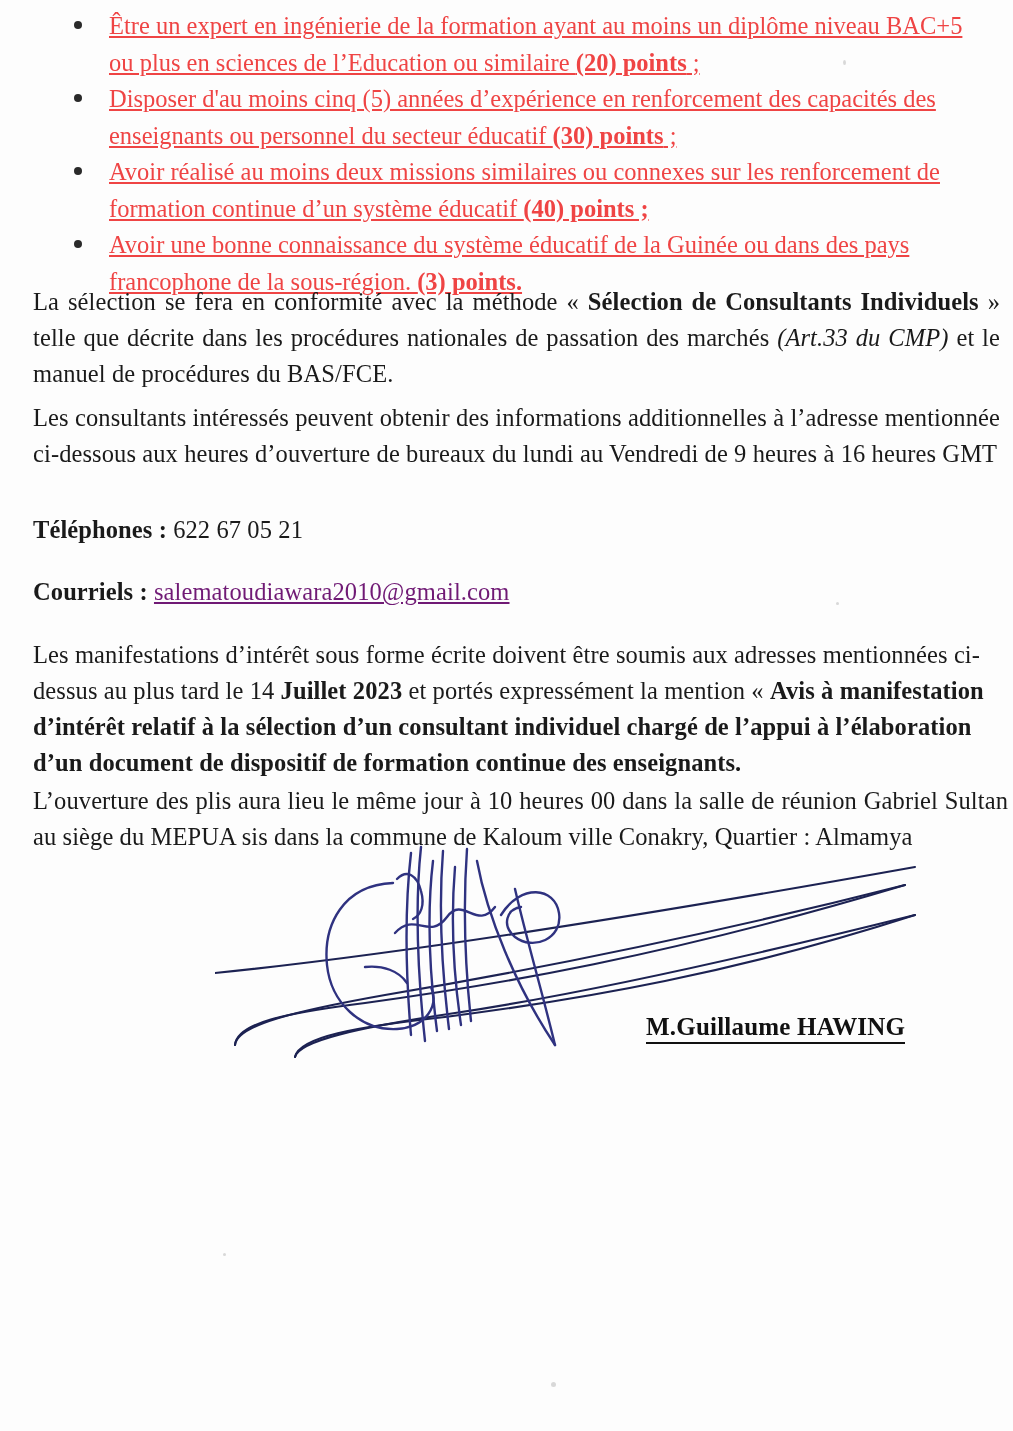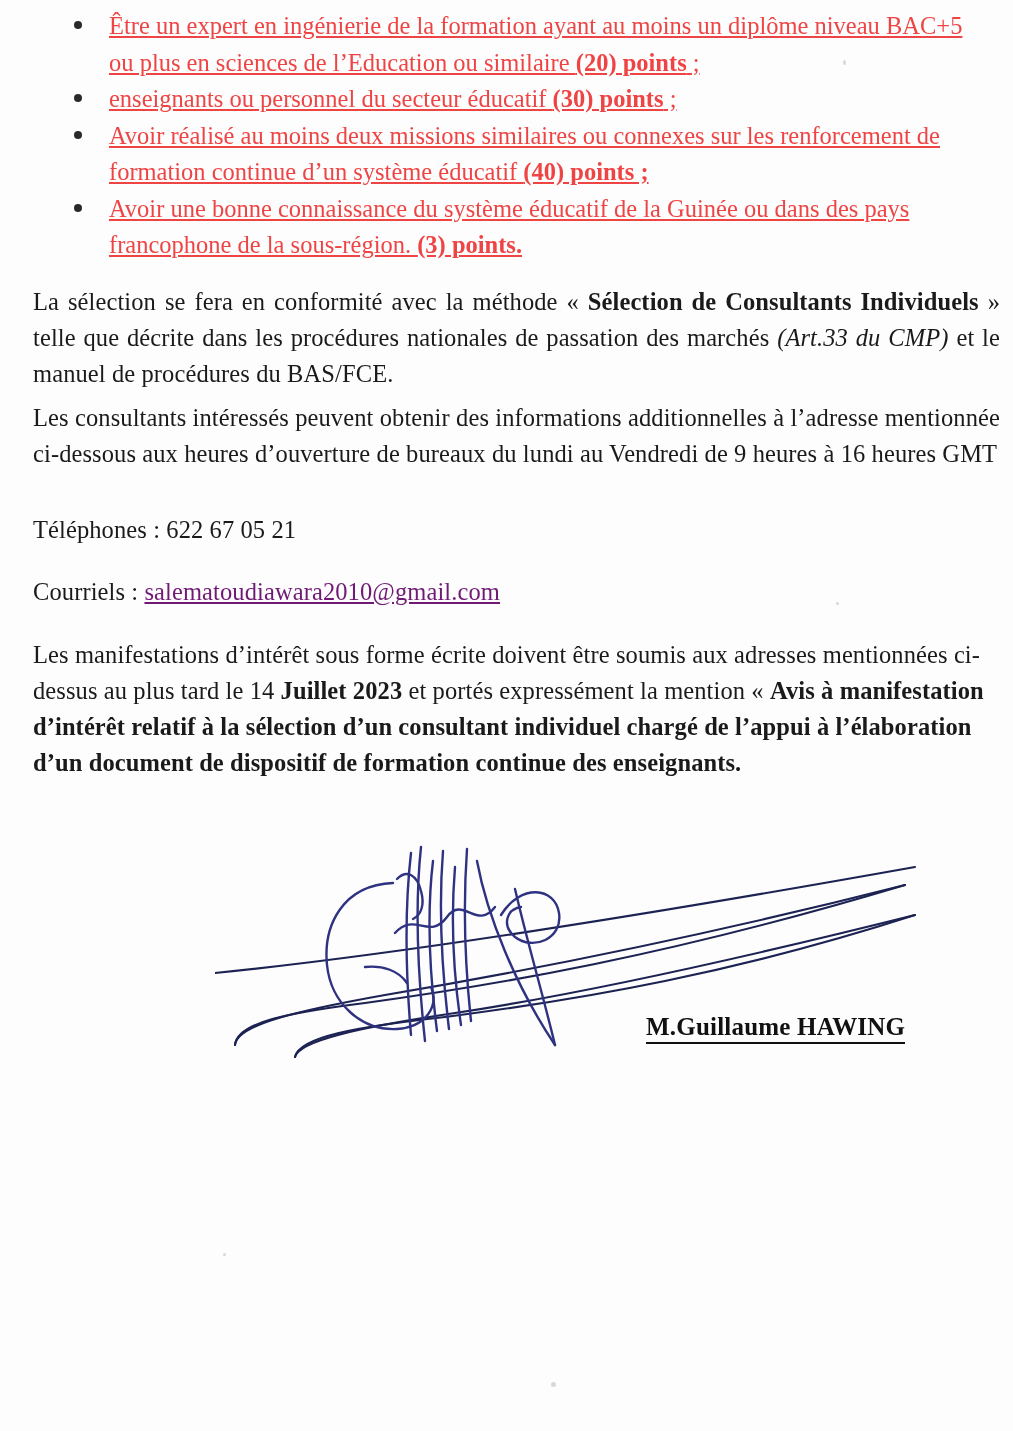--- a/index.html
+++ b/index.html
@@ -52,21 +52,21 @@
     width: 8px;
     height: 8px;
     border-radius: 50%;
     background: #2a2a2a;
   }
   .bullet-row .lastline { display: block; text-align: left; }
 
   b, .b { font-weight: bold; }
   i, .i { font-style: italic; }
 
-  .label-bold { font-weight: normal; }
+  .label-bold { font-weight: bold; }
 
   .link {
     color: #701a75;
     text-decoration: underline;
     text-underline-offset: 2px;
   }
 
   
   .signature {
     position: absolute;
@@ -106,20 +106,21 @@
   <div class="bullets">
 
     <div class="bullet-row">
       <span class="bullet-mark"></span>
       <span>Être un expert en ingénierie de la formation ayant au moins un diplôme niveau BAC+5</span>
       <span class="lastline"><span>ou plus en sciences de l’Education ou similaire </span><b>(20) points</b><span> ;</span></span>
     </div>
 
     <div class="bullet-row">
       <span class="bullet-mark"></span>
+      <span>Disposer d'au moins cinq (5) années d’expérience en renforcement des capacités des</span>
       <span class="lastline"><span>enseignants ou personnel du secteur éducatif </span><b>(30) points</b><span> ;</span></span>
     </div>
 
     <div class="bullet-row">
       <span class="bullet-mark"></span>
       <span>Avoir réalisé au moins deux missions similaires ou connexes sur les renforcement de</span>
       <span class="lastline"><span>formation continue d’un système éducatif </span><b>(40) points ;</b><span></span></span>
     </div>
 
     <div class="bullet-row">
@@ -151,20 +152,24 @@
     <span class="link">salematoudiawara2010@gmail.com</span>
   </div>
 
   <div class="block" style="left:33px; top:637px; width:967px; text-align:left;">
     <span class="line">Les manifestations d’intérêt sous forme écrite doivent être soumis aux adresses mentionnées</span>
     <span class="line"><span>ci-dessus au plus tard le 14 </span><b>Juillet 2023</b><span> et portés expressément la mention « </span><b>Avis à</b></span>
     <span class="line"><b>manifestation d’intérêt relatif à la sélection d’un consultant individuel chargé de l’appui</b></span>
     <span class="line"><b>à l’élaboration d’un document de dispositif de formation continue des enseignants.</b></span>
   </div>
 
+  <div class="block" style="left:33px; top:783px; width:975px;">
+    <span class="line">L’ouverture des plis aura lieu le même jour à 10 heures 00 dans la salle de réunion Gabriel</span>
+    <span class="line" style="text-align:left;">Sultan au siège du MEPUA sis dans la commune de Kaloum ville Conakry, Quartier : Almamya</span>
+  </div>
 
   <svg class="signature" viewBox="0 0 720 215">
     <g fill="none" stroke="#1c2252" stroke-width="2.1" stroke-linecap="round">
 
       <path d="M20 200 C 22 178, 70 168, 150 158 C 280 140, 450 112, 690 40"></path>
       <path d="M690 40 C 470 96, 300 128, 170 150 C 80 166, 22 180, 20 200"></path>
 
       <path d="M80 212 C 84 192, 140 182, 230 172 C 370 154, 520 128, 700 70"></path>
       <path d="M700 70 C 500 120, 360 150, 240 168 C 140 183, 84 196, 80 212"></path>
 

